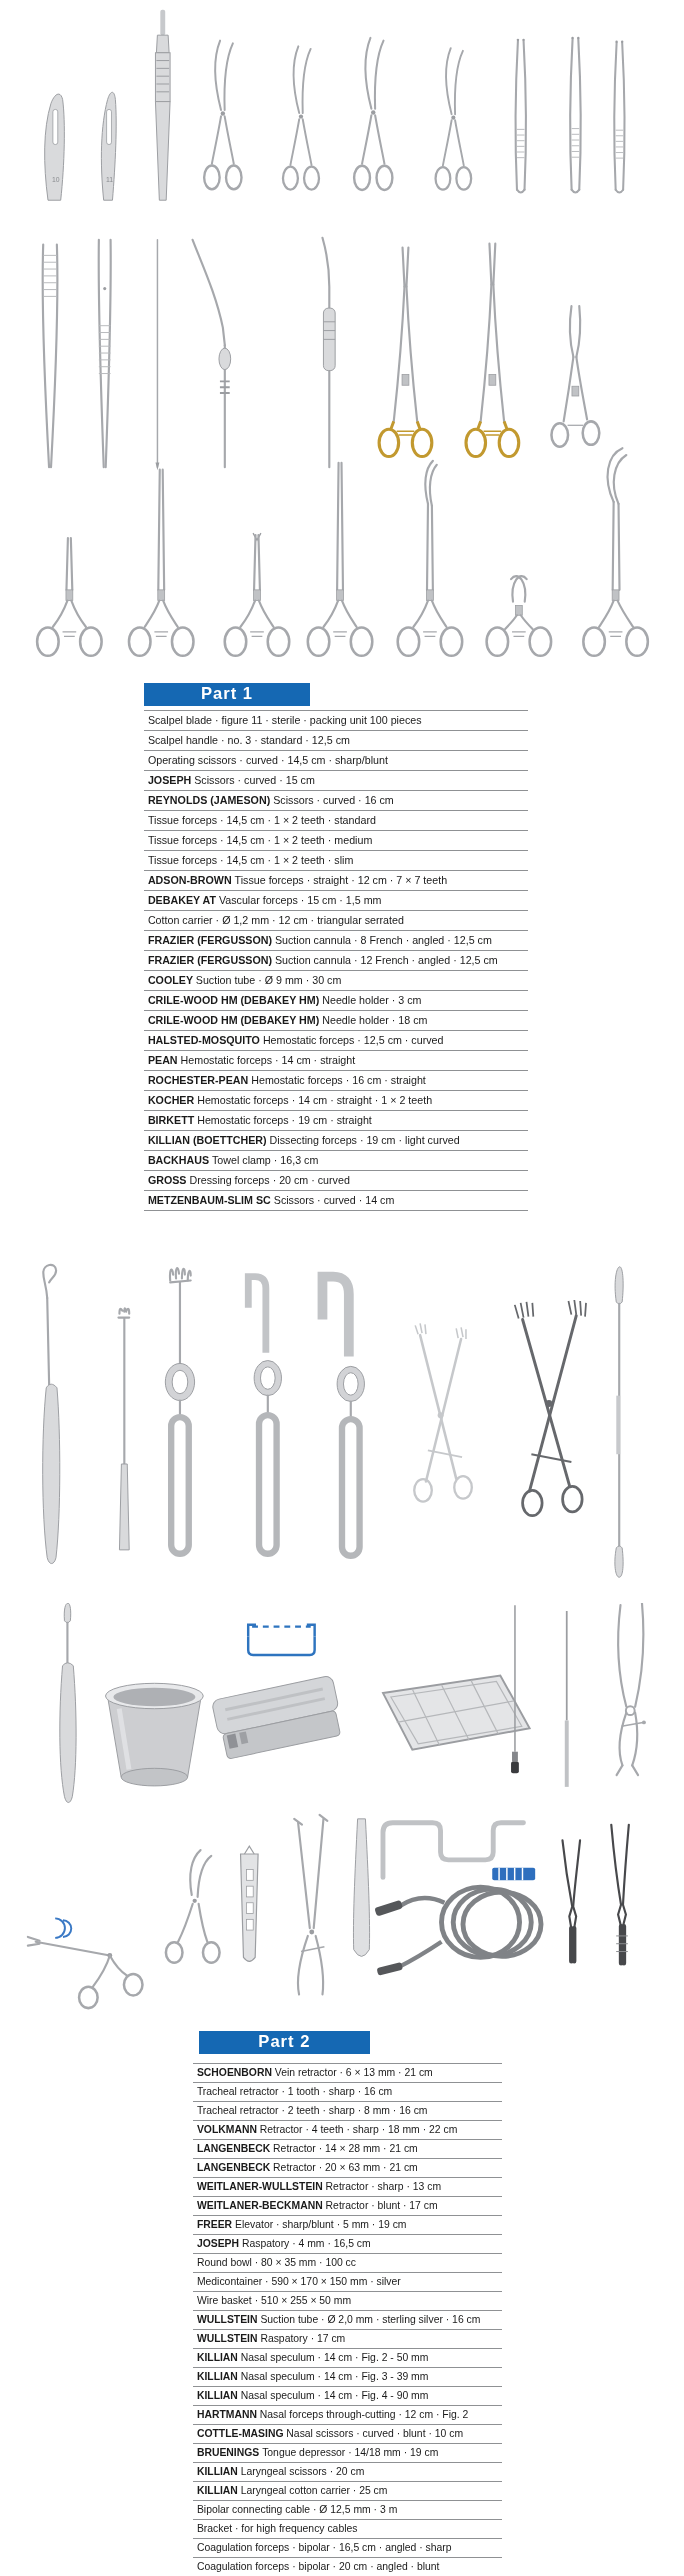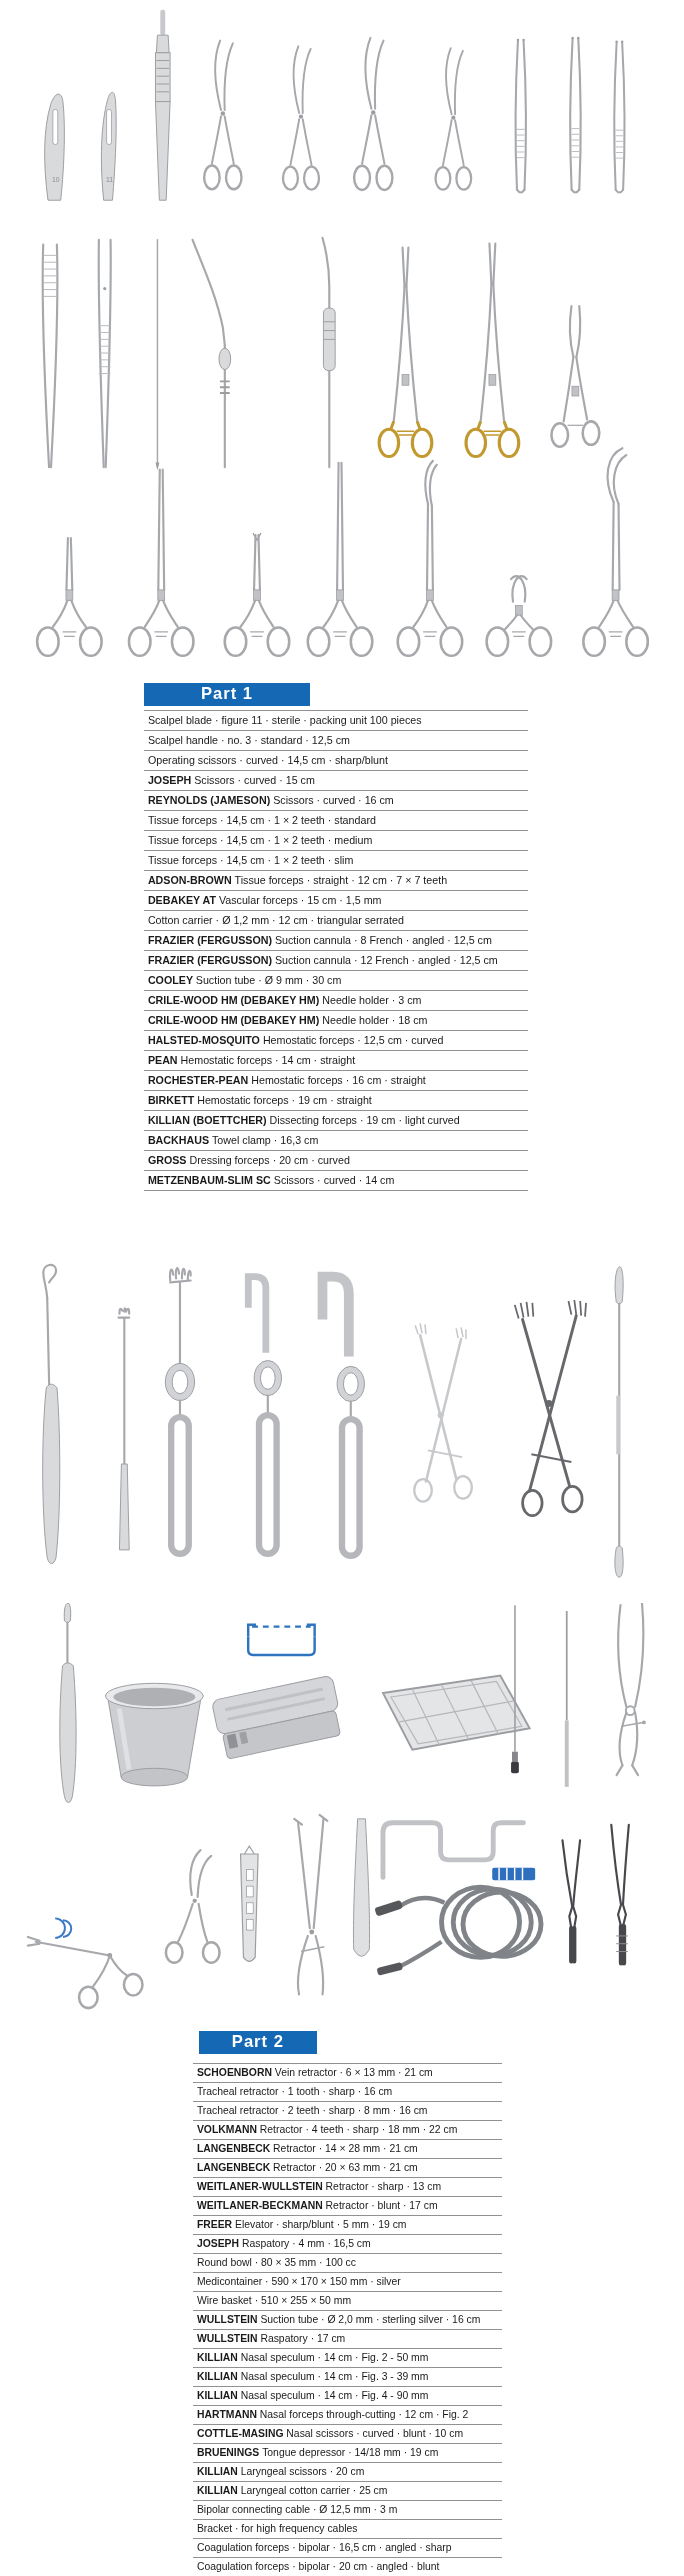--- a/index.html
+++ b/index.html
@@ -211,20 +211,21 @@
       <div class="irow"><span class="rb">DEBAKEY AT </span><span>Vascular forceps · 15 cm · 1,5 mm</span></div>
       <div class="irow"><span class="rb"></span><span>Cotton carrier · Ø 1,2 mm · 12 cm · triangular serrated</span></div>
       <div class="irow"><span class="rb">FRAZIER (FERGUSSON) </span><span>Suction cannula · 8 French · angled · 12,5 cm</span></div>
       <div class="irow"><span class="rb">FRAZIER (FERGUSSON) </span><span>Suction cannula · 12 French · angled · 12,5 cm</span></div>
       <div class="irow"><span class="rb">COOLEY </span><span>Suction tube · Ø 9 mm · 30 cm</span></div>
       <div class="irow"><span class="rb">CRILE-WOOD HM (DEBAKEY HM) </span><span>Needle holder · 3 cm</span></div>
       <div class="irow"><span class="rb">CRILE-WOOD HM (DEBAKEY HM) </span><span>Needle holder · 18 cm</span></div>
       <div class="irow"><span class="rb">HALSTED-MOSQUITO </span><span>Hemostatic forceps · 12,5 cm · curved</span></div>
       <div class="irow"><span class="rb">PEAN </span><span>Hemostatic forceps · 14 cm · straight</span></div>
       <div class="irow"><span class="rb">ROCHESTER-PEAN </span><span>Hemostatic forceps · 16 cm · straight</span></div>
+      <div class="irow"><span class="rb">KOCHER </span><span>Hemostatic forceps · 14 cm · straight · 1 × 2 teeth</span></div>
       <div class="irow"><span class="rb">BIRKETT </span><span>Hemostatic forceps · 19 cm · straight</span></div>
       <div class="irow"><span class="rb">KILLIAN (BOETTCHER) </span><span>Dissecting forceps · 19 cm · light curved</span></div>
       <div class="irow"><span class="rb">BACKHAUS </span><span>Towel clamp · 16,3 cm</span></div>
       <div class="irow"><span class="rb">GROSS </span><span>Dressing forceps · 20 cm · curved</span></div>
       <div class="irow"><span class="rb">METZENBAUM-SLIM SC </span><span>Scissors · curved · 14 cm</span></div>
     </div>
 </div>
 
 <div class="band" style="top:1259px;height:327px;">
 <svg width="684" height="327" viewBox="0 0 700 335">
@@ -403,21 +404,21 @@
   <g>
     <path class="darkst" stroke-width="2.2" d="M626 12 C629 46 633 76 636 94 L633 104 L636 116"></path>
     <path class="darkst" stroke-width="2.2" d="M644 12 C641 46 639 76 638 94 L641 104 L638 116"></path>
     <path class="darkst" stroke-width="4.5" d="M636 116 V154 M639 116 V154"></path>
     <path d="M631 126 h12 M631 134 h12 M631 142 h12" stroke="#8b8d90" stroke-width="1"></path>
   </g>
 </svg>
 </div>
 
 <div class="itable p2" style="top:2031px;left:193px;width:309px;">
-  <div class="ibar" style="width:118px;margin-left:5.9px;">
+  <div class="ibar" style="width:171px;margin-left:5.9px;">
     <span>Part 2</span>
   </div>
   <div class="rows" style="margin-top:9px;">
       <div class="irow"><span class="rb">SCHOENBORN </span><span>Vein retractor · 6 × 13 mm · 21 cm</span></div>
       <div class="irow"><span class="rb"></span><span>Tracheal retractor · 1 tooth · sharp · 16 cm</span></div>
       <div class="irow"><span class="rb"></span><span>Tracheal retractor · 2 teeth · sharp · 8 mm · 16 cm</span></div>
       <div class="irow"><span class="rb">VOLKMANN </span><span>Retractor · 4 teeth · sharp · 18 mm · 22 cm</span></div>
       <div class="irow"><span class="rb">LANGENBECK </span><span>Retractor · 14 × 28 mm · 21 cm</span></div>
       <div class="irow"><span class="rb">LANGENBECK </span><span>Retractor · 20 × 63 mm · 21 cm</span></div>
       <div class="irow"><span class="rb">WEITLANER-WULLSTEIN </span><span>Retractor · sharp · 13 cm</span></div>

